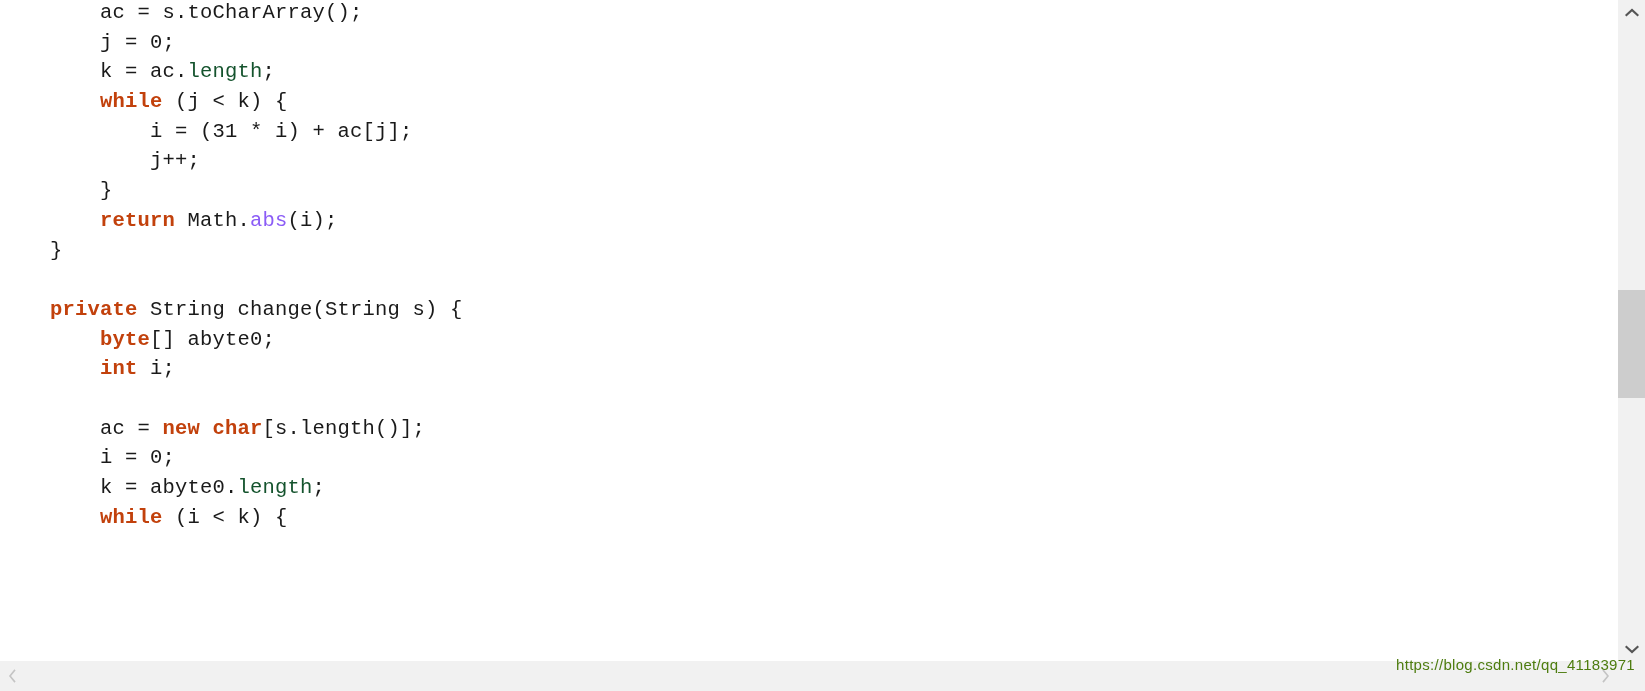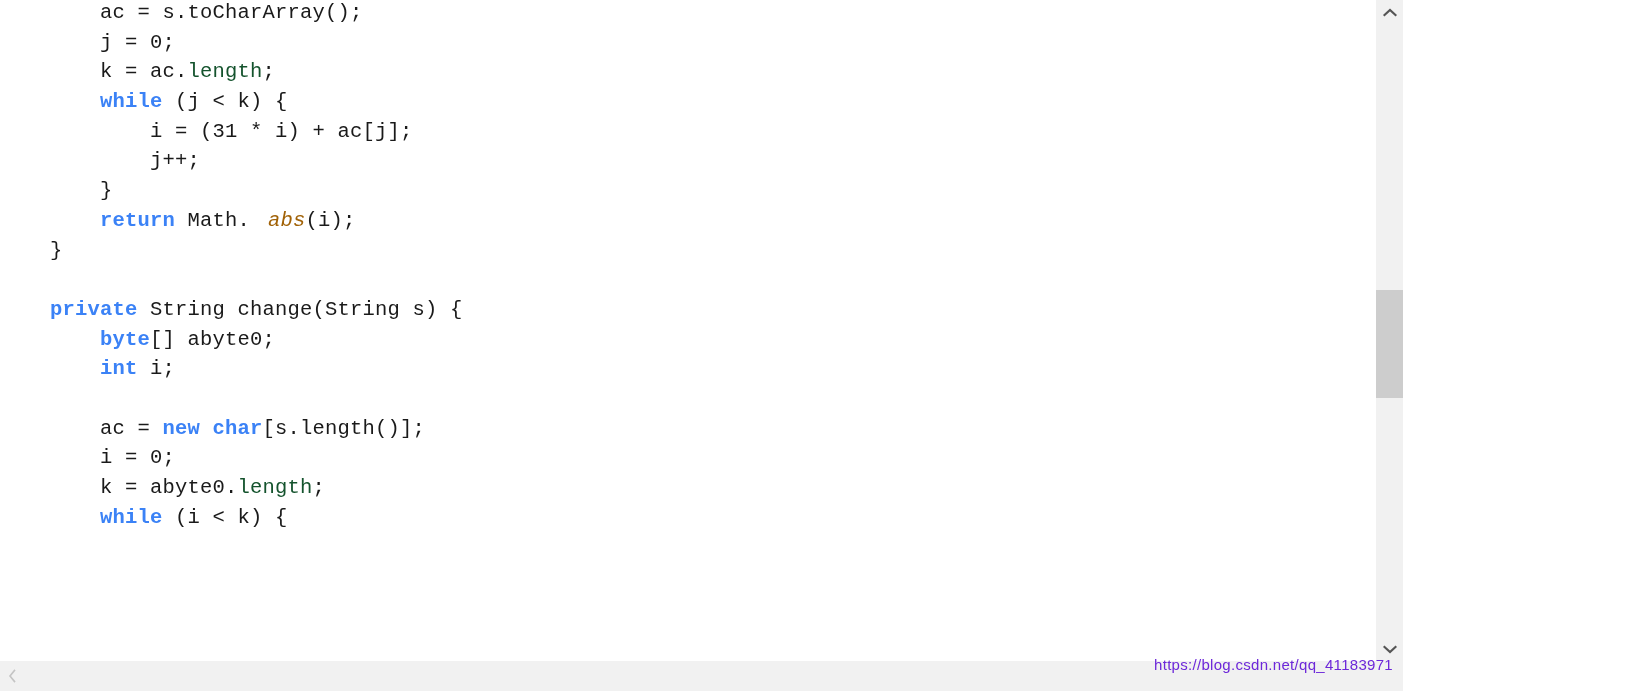--- a/index.html
+++ b/index.html
@@ -8,21 +8,21 @@
     padding: 0;
     background: #ffffff;
   }
 
   body {
     font-family: "Liberation Mono", "DejaVu Sans Mono", monospace;
   }
 
   .viewport {
     position: relative;
-    width: 1403px;
+    width: 1645px;
     height: 691px;
     background: #ffffff;
     overflow: hidden;
     box-sizing: border-box;
   }
 
   
   .code-pane {
     position: absolute;
     left: 0;
@@ -52,32 +52,30 @@
 
   
   .code-block {
     position: relative;
     top: -2px;
     left: 0;
   }
 
   
   .kw {
-    color: #3b82f6;
+    color: #c2410c;
     font-weight: bold;
   }
 
   .field {
     color: #14532d;
   }
 
   .mth-italic {
-    font-style: italic;
-    color: #a16207;
-    margin-left: 18px;
+    color: #8b5cf6;
   }
 
   .plain {
     color: #1a1a1a;
   }
 
   
   .vscrollbar {
     position: absolute;
     right: 0;
@@ -159,21 +157,21 @@
     background: #f1f1f1;
   }
 
   
   .watermark {
     position: absolute;
     right: 10px;
     bottom: 18px;
     font-family: "Liberation Sans", sans-serif;
     font-size: 15px;
-    color: #6d28d9;
+    color: #4d7c0f;
     letter-spacing: 0.3px;
     white-space: nowrap;
     pointer-events: none;
     user-select: none;
   }
 </style>
 </head>
 <body>
 
 <div class="viewport">

